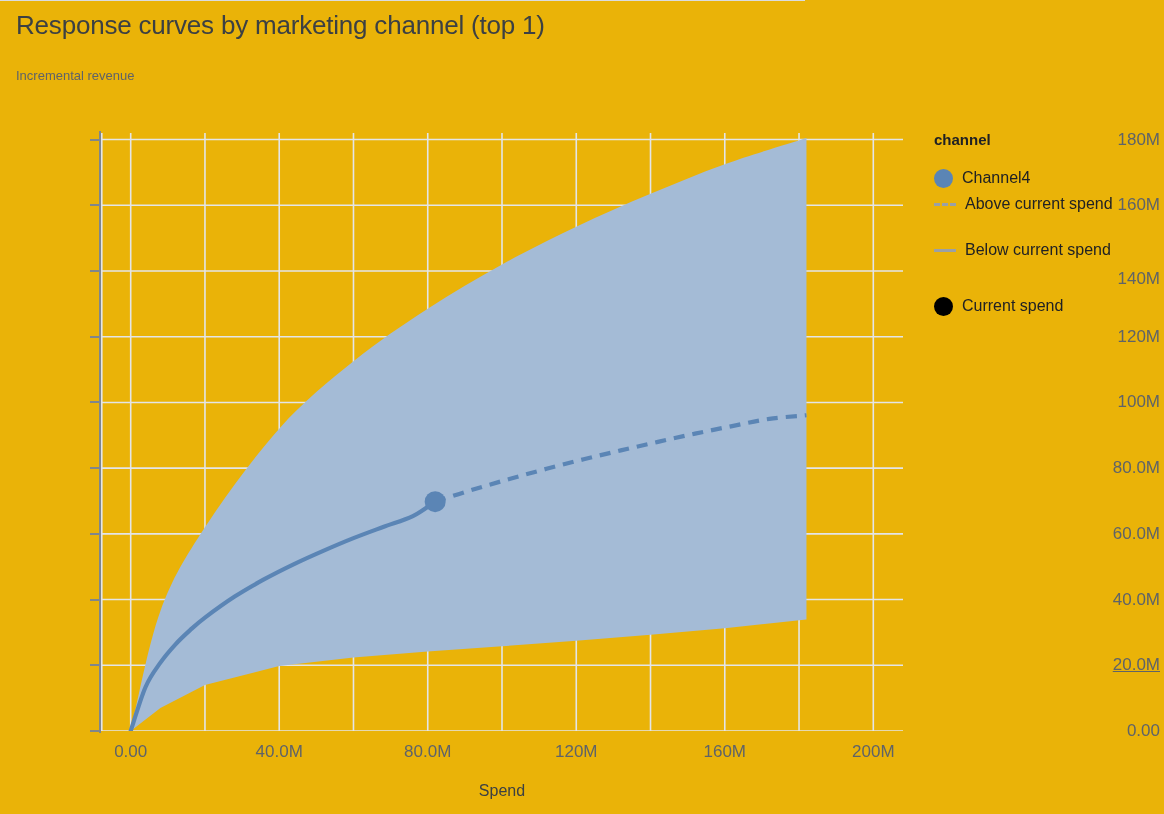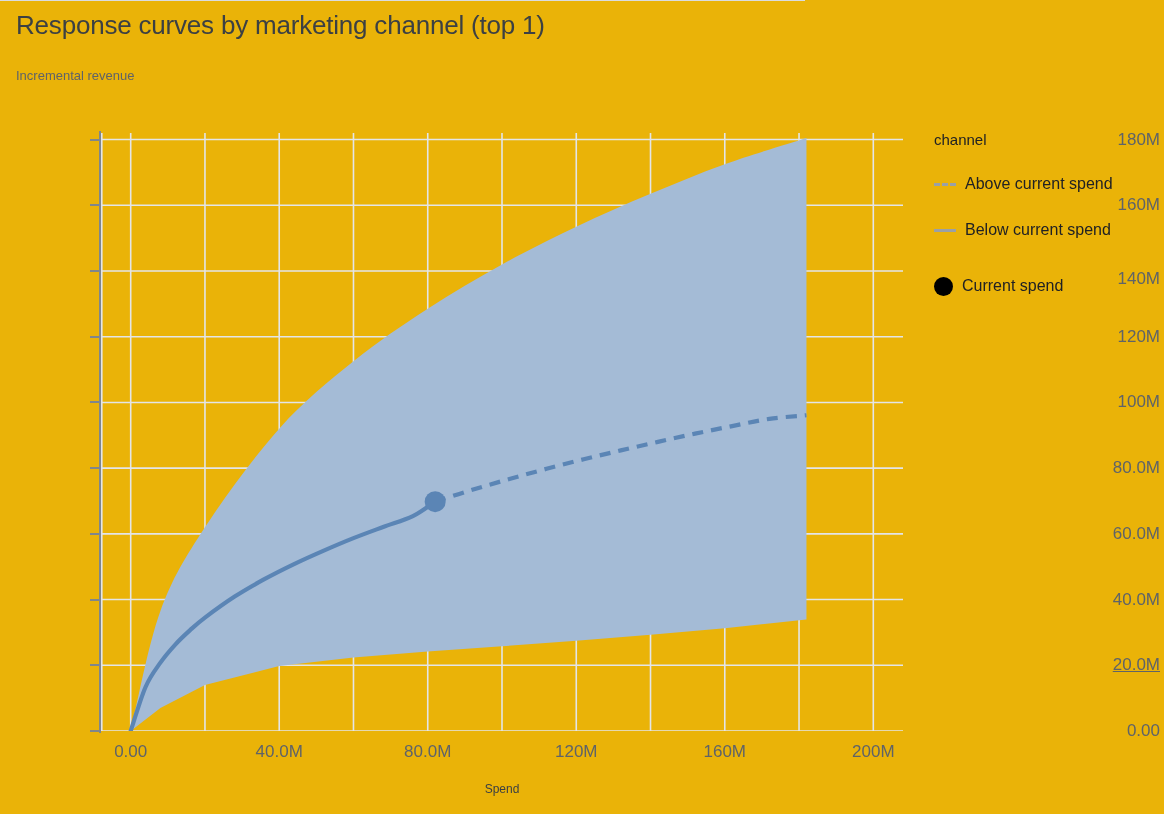--- a/index.html
+++ b/index.html
@@ -47,28 +47,28 @@
     position: absolute; left: 90px; width: 9px; height: 2px;
     background: #80868b; transform: translateY(-50%);
   }
   .xtick-label {
     position: absolute; top: 742px;
     font-size: 17px; color: #5f6368;
     transform: translateX(-50%); white-space: nowrap;
   }
   #x-axis-title {
     position: absolute; top: 782px; left: 0; width: 1004px;
-    text-align: center; font-size: 12px; color: #3c4043;
+    text-align: center; font-size: 16px; color: #3c4043;
   }
 
   
   #legend { position: absolute; left: 934px; top: 131px; width: 230px; }
   #legend-title {
-    font-size: 15px; font-weight: normal; color: #202124;
-    margin-bottom: 24px;
+    font-size: 15px; font-weight: bold; color: #202124;
+    margin-bottom: 18px;
   }
   .legend-row {
     display: flex; align-items: center; gap: 9px;
     height: 24px; margin-bottom: 2px;
   }
   .legend-row.gap-top { margin-top: 22px; }
   .legend-row.gap-top2 { margin-top: 32px; }
   .legend-dot { width: 19px; height: 19px; border-radius: 50%; flex: 0 0 19px; }
   .legend-line { width: 22px; height: 0; flex: 0 0 22px; }
   .legend-label { font-size: 16px; color: #202124; white-space: nowrap; }
@@ -145,20 +145,26 @@
       <path id="curve-below" fill="none" stroke-width="4.2" stroke-linecap="round" d="M 29.70 598.00 C 32.18 590.66, 39.60 565.36, 44.56 553.97 C 49.51 542.58, 54.46 536.72, 59.41 529.66 C 64.36 522.59, 69.31 517.01, 74.26 511.59 C 79.21 506.16, 84.16 501.62, 89.11 497.13 C 94.06 492.64, 96.54 490.23, 103.96 484.64 C 111.39 479.06, 123.77 470.02, 133.67 463.61 C 143.57 457.21, 153.47 451.62, 163.37 446.20 C 173.27 440.78, 183.17 435.85, 193.07 431.09 C 202.98 426.32, 212.88 421.94, 222.78 417.61 C 232.68 413.29, 242.58 409.07, 252.48 405.13 C 262.38 401.19, 272.28 397.63, 282.19 393.96 C 292.09 390.29, 303.23 387.33, 311.89 383.11 C 320.55 378.90, 330.45 371.07, 334.17 368.66" stroke="#5b85b5"></path>
       <path id="curve-above" fill="none" stroke-width="4.2" stroke-dasharray="11 8" stroke-linecap="butt" d="M 334.17 368.66 C 340.35 366.69, 358.92 360.61, 371.30 356.83 C 383.67 353.05, 396.05 349.49, 408.43 345.99 C 420.80 342.48, 433.18 339.09, 445.56 335.80 C 457.93 332.51, 470.31 329.34, 482.69 326.27 C 495.06 323.20, 507.44 320.30, 519.81 317.40 C 532.19 314.50, 544.57 311.65, 556.94 308.86 C 569.32 306.06, 581.70 303.27, 594.07 300.64 C 606.45 298.01, 618.83 295.55, 631.20 293.09 C 643.58 290.62, 655.96 287.66, 668.33 285.86 C 680.71 284.05, 699.27 282.85, 705.46 282.24" stroke="#5b85b5"></path>
       <circle id="marker" r="10.5" cx="334.17" cy="368.66" fill="#5b85b5"></circle>
     </svg>
   </div>
 
   <div id="x-axis-title">Spend</div>
 
   <div id="legend">
     <div id="legend-title">channel</div>
+    <div id="legend-series">
+        <div class="legend-row">
+          <span class="legend-dot" style="background: rgb(91, 133, 181);"></span>
+          <span class="legend-label">Channel4</span>
+        </div>
+      </div>
     <div id="legend-styles">
         <div class="legend-row">
           <span class="legend-line" style="border-top: 3.5px dashed rgb(154, 160, 166);"></span>
           <span class="legend-label">Above current spend</span>
         </div>
         <div class="legend-row gap-top">
           <span class="legend-line" style="border-top: 3.5px solid rgb(154, 160, 166);"></span>
           <span class="legend-label">Below current spend</span>
         </div>
       </div>

